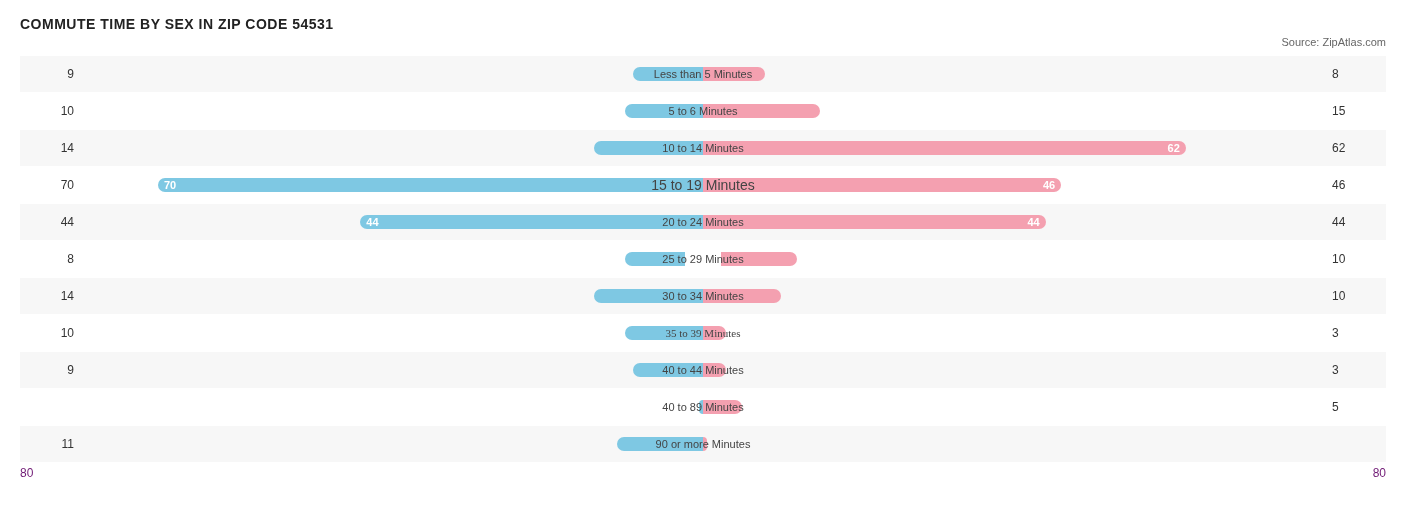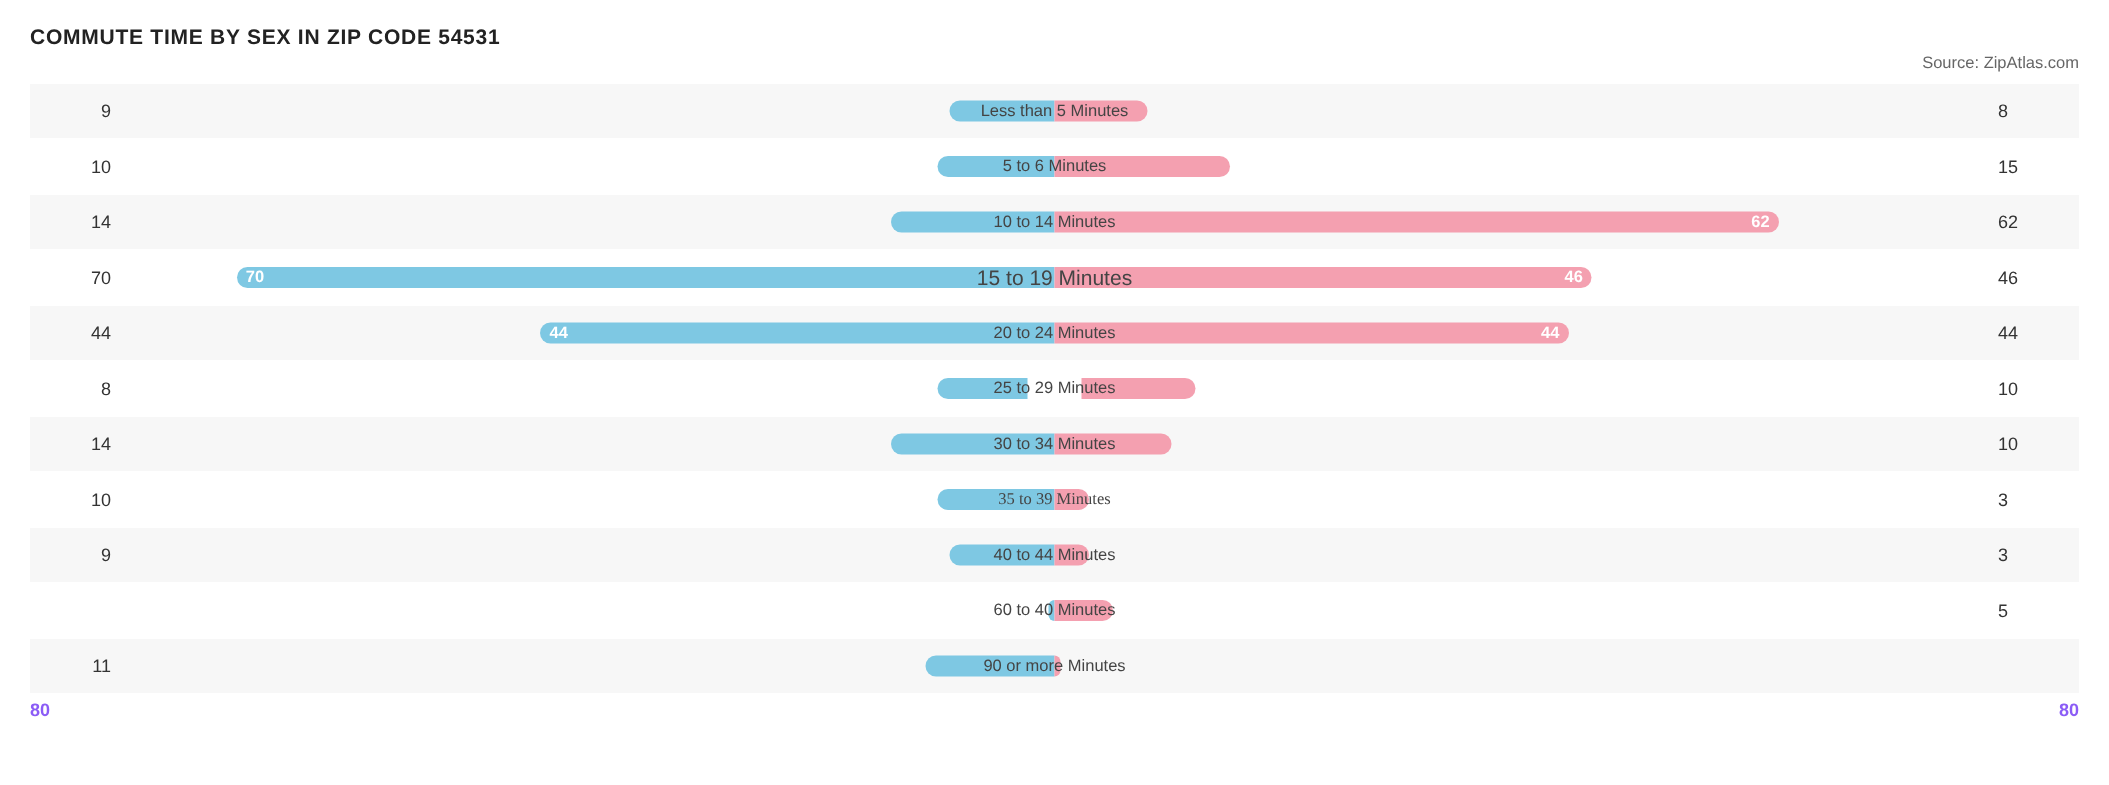--- a/index.html
+++ b/index.html
@@ -78,24 +78,23 @@
       text-align: left;
       font-size: 12px;
       color: #333;
       padding-left: 6px;
       flex-shrink: 0;
     }
     .axis-labels {
       display: flex;
       justify-content: space-between;
       font-size: 12px;
-      color: #8b5cf6;
+      color: #701a75;
       margin-top: 4px;
       padding: 0 0px;
-      font-weight: bold;
     }
   </style>
 </head>
 <body>
 
 <div class="chart-title">COMMUTE TIME BY SEX IN ZIP CODE 54531</div>
 <div class="source">Source: ZipAtlas.com</div>
 
 <div class="chart-area" id="chart-area">
 <div class="row">
@@ -227,21 +226,21 @@
     </div>
     <div class="row">
       <div class="left-val"></div>
       <div class="bars-container" style="position: relative; display: flex; align-items: center; height: 100%;">
         <div style="width: 50%; display: flex; justify-content: flex-end; align-items: center; height: 100%;">
           <div class="bar-male" style="width: 0px; max-width: 100%;"></div>
         </div>
         <div style="width: 50%; display: flex; justify-content: flex-start; align-items: center; height: 100%;">
           <div class="bar-female" style="width: 6.25%; max-width: 100%;"></div>
         </div>
-        <div style="position: absolute; left: 50%; transform: translateX(-50%); font-size: 11px; color: rgb(68, 68, 68); white-space: nowrap; pointer-events: none; z-index: 2;">60 to 40 Minutes</div>
+        <div style="position: absolute; left: 50%; transform: translateX(-50%); font-size: 11px; color: rgb(68, 68, 68); white-space: nowrap; pointer-events: none; z-index: 2;">40 to 89 Minutes</div>
       </div>
       <div class="right-val">5</div>
     </div>
     <div class="row">
       <div class="left-val">11</div>
       <div class="bars-container" style="position: relative; display: flex; align-items: center; height: 100%;">
         <div style="width: 50%; display: flex; justify-content: flex-end; align-items: center; height: 100%;">
           <div class="bar-male" style="width: 13.75%; max-width: 100%;"></div>
         </div>
         <div style="width: 50%; display: flex; justify-content: flex-start; align-items: center; height: 100%;">

